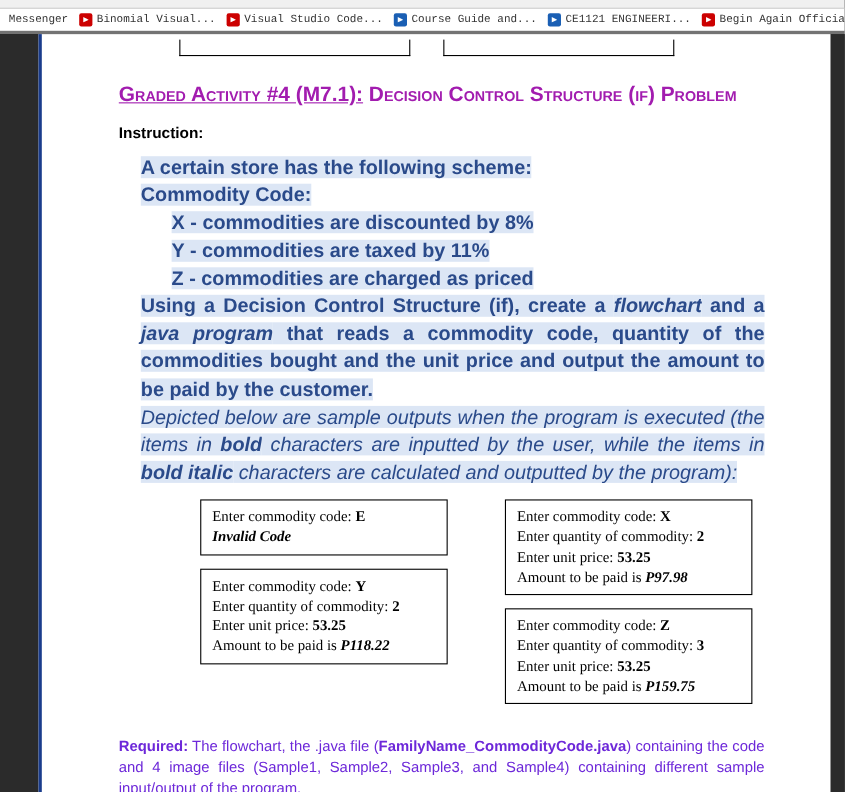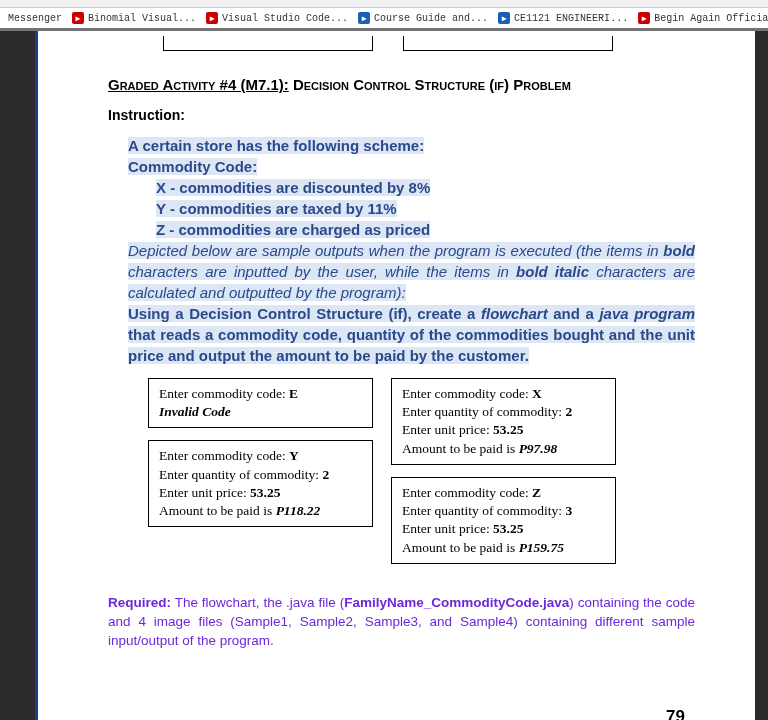--- a/index.html
+++ b/index.html
@@ -75,60 +75,61 @@
       padding-left: 55px;
       padding-top: 5px;
     }
     .partial-box {
       border: 1px solid #000;
       border-top: none;
       width: 210px;
       height: 15px;
     }
     .heading {
-      color: #000000;
-      font-size: 15px;
+      color: #a21caf;
+      font-size: 19px;
       font-weight: bold;
       margin-bottom: 14px;
     }
     .heading-underline {
       text-decoration: underline;
     }
     .heading-smallcaps {
       font-variant: small-caps;
     }
     .instruction-label {
       color: #000000;
       font-weight: bold;
       font-size: 14px;
       margin-bottom: 12px;
     }
     .highlighted-block {
       padding-left: 20px;
-      font-size: 15px;
+      font-size: 18px;
       line-height: 1.4;
       color: #2a4a8a;
     }
     .hl {
       background: #dce6f5;
     }
     .bold { font-weight: bold; }
     .italic { font-style: italic; }
     .indent1 { padding-left: 28px; }
     .justify { text-align: justify; }
     .sample-row {
       display: flex;
       gap: 18px;
       margin-top: 12px;
       padding-left: 40px;
     }
     .sample-col {
       display: flex;
       flex-direction: column;
       gap: 12px;
+      margin-left: 34px;
     }
     .sample-box {
       border: 1px solid #000;
       padding: 6px 10px;
       font-family: 'Times New Roman', serif;
       font-size: 13.5px;
       color: #000;
       line-height: 1.35;
       width: 225px;
     }
@@ -202,25 +203,25 @@
       </div>
 
       <div class="instruction-label">Instruction:</div>
 
       <div class="highlighted-block">
         <div><span class="hl bold">A certain store has the following scheme:</span></div>
         <div><span class="hl bold">Commodity Code:</span></div>
         <div class="indent1"><span class="hl bold">X -   commodities are discounted by 8%</span></div>
         <div class="indent1"><span class="hl bold">Y  -  commodities are taxed by 11%</span></div>
         <div class="indent1"><span class="hl bold">Z -   commodities are charged as priced</span></div>
+        <div class="justify">
+          <span class="hl bold">Using a Decision Control Structure (if), create a </span><span class="hl bold italic">flowchart</span><span class="hl bold"> and a </span><span class="hl bold italic">java program</span><span class="hl bold"> that reads a commodity code, quantity of the commodities bought and the unit price and output the amount to be paid by the customer.</span>
+        </div>
         <div class="justify italic">
           <span class="hl">Depicted below are sample outputs when the program is executed (the items in </span><span class="hl bold">bold</span><span class="hl"> characters are inputted by the user, while the items in </span><span class="hl bold">bold italic</span><span class="hl"> characters are calculated and outputted by the program):</span>
-        </div>
-        <div class="justify">
-          <span class="hl bold">Using a Decision Control Structure (if), create a </span><span class="hl bold italic">flowchart</span><span class="hl bold"> and a </span><span class="hl bold italic">java program</span><span class="hl bold"> that reads a commodity code, quantity of the commodities bought and the unit price and output the amount to be paid by the customer.</span>
         </div>
       </div>
 
       <div class="sample-row">
         <div class="sample-col">
           <div class="sample-box">
             <div><span>Enter commodity code: </span><span class="bold">E</span></div>
             <div class="bold italic">Invalid Code</div>
           </div>
           <div class="sample-box">

